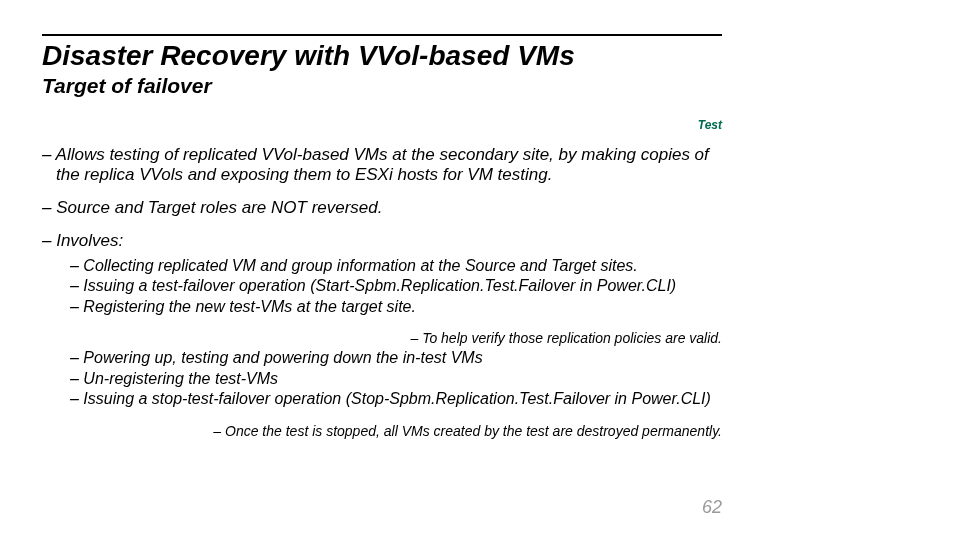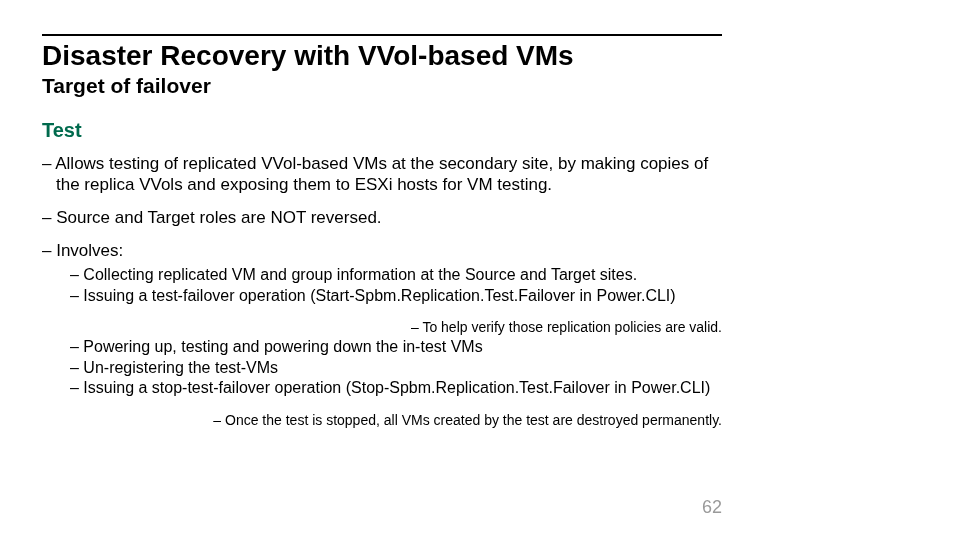--- a/index.html
+++ b/index.html
@@ -10,20 +10,21 @@
     background: #fff;
     font-family: "Segoe UI", Arial, sans-serif;
     color: #000;
     overflow: hidden;
   }
   .slide {
     position: relative;
     width: 764px;
     height: 540px;
     box-sizing: border-box;
+    font-style: italic;
   }
   .rule {
     position: absolute;
     left: 42px;
     right: 42px;
     top: 34px;
     height: 2px;
     background: #000;
   }
   .title {
@@ -45,22 +46,23 @@
     position: absolute;
     left: 42px;
     right: 42px;
     top: 118px;
     font-size: 17px;
     line-height: 1.22;
   }
   .section-label {
     color: #006a4d;
     font-weight: 700;
-    font-size: 20px;
+    font-size: 12px;
     margin-bottom: 0;
+    text-align: right;
   }
   .l1 {
     margin: 12px 0 4px 0;
     padding-left: 14px;
     text-indent: -14px;
   }
   .l1::before {
     content: "– ";
     font-weight: 400;
   }
@@ -118,20 +120,21 @@
 
   <div class="body">
     <div class="section-label">Test</div>
 
     <div class="l1">Allows testing of replicated VVol-based VMs at the secondary site, by making copies of the replica VVols and exposing them to ESXi hosts for VM testing.</div>
     <div class="l1">Source and Target roles are NOT reversed.</div>
     <div class="l1">Involves:</div>
 
     <div class="l2">Collecting replicated VM and group information at the Source and Target sites.</div>
     <div class="l2">Issuing a test-failover operation (Start-Spbm.Replication.Test.Failover in Power.CLI)</div>
+    <div class="l2">Registering the new test-VMs at the target site.</div>
     <div class="l3">To help verify those replication policies are valid.</div>
     <div class="l2">Powering up, testing and powering down the in-test VMs</div>
     <div class="l2">Un-registering the test-VMs</div>
     <div class="l2">Issuing a stop-test-failover operation (Stop-Spbm.Replication.Test.Failover in Power.CLI)</div>
     <div class="l3">Once the test is stopped, all VMs created by the test are destroyed permanently.</div>
   </div>
 
 
   <div class="pagenum">62</div>
 </div>

